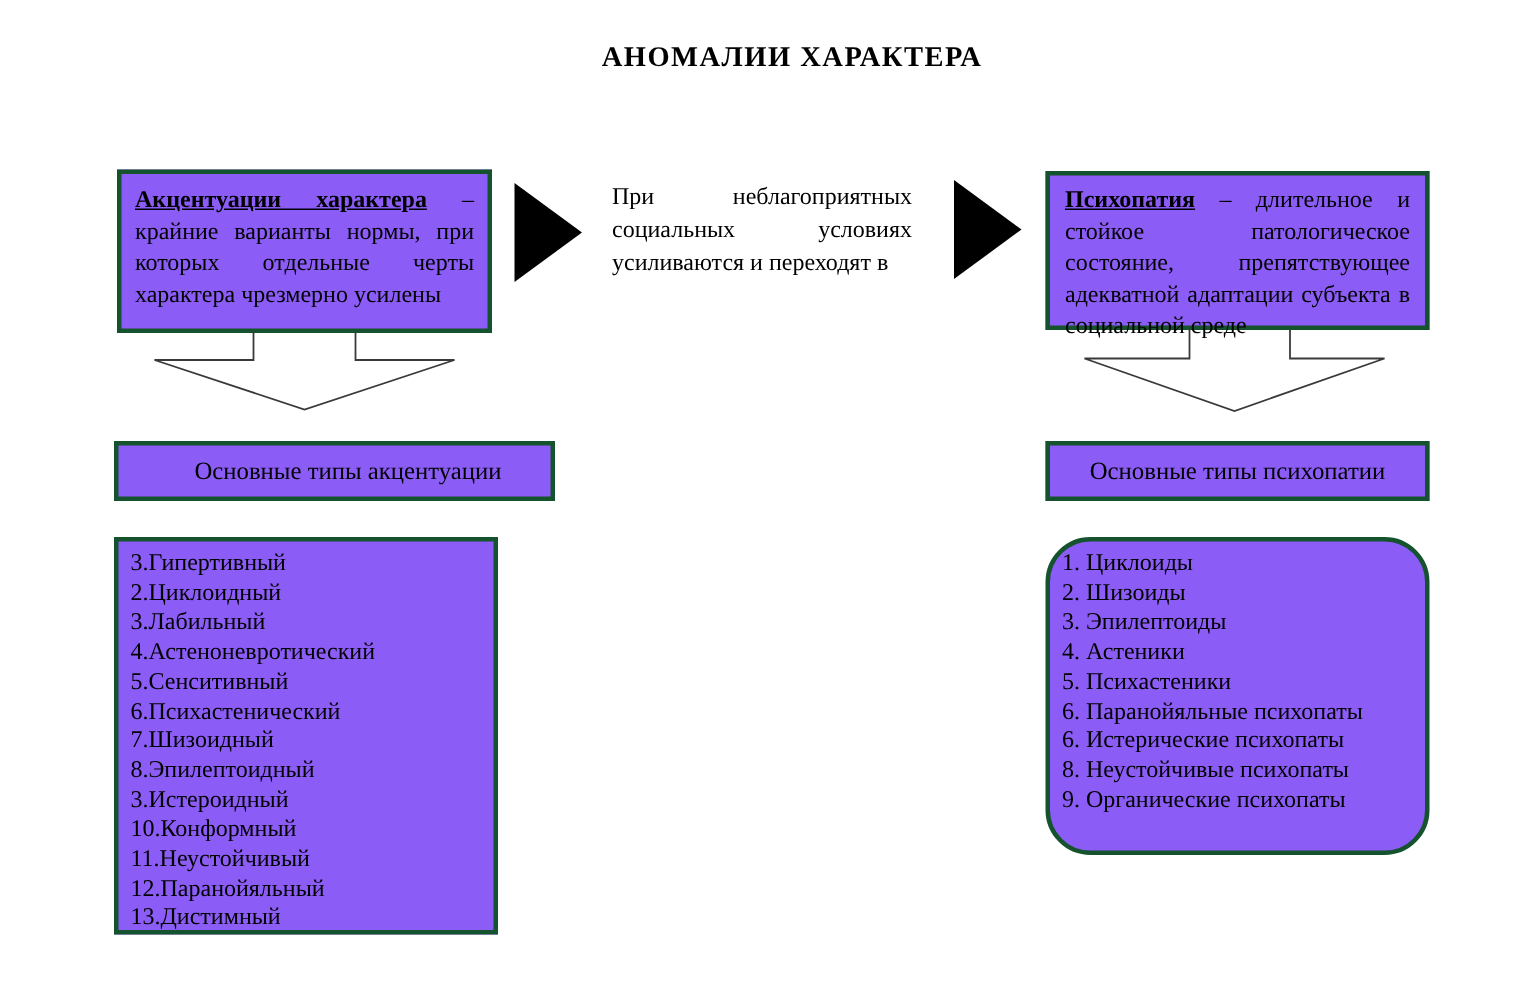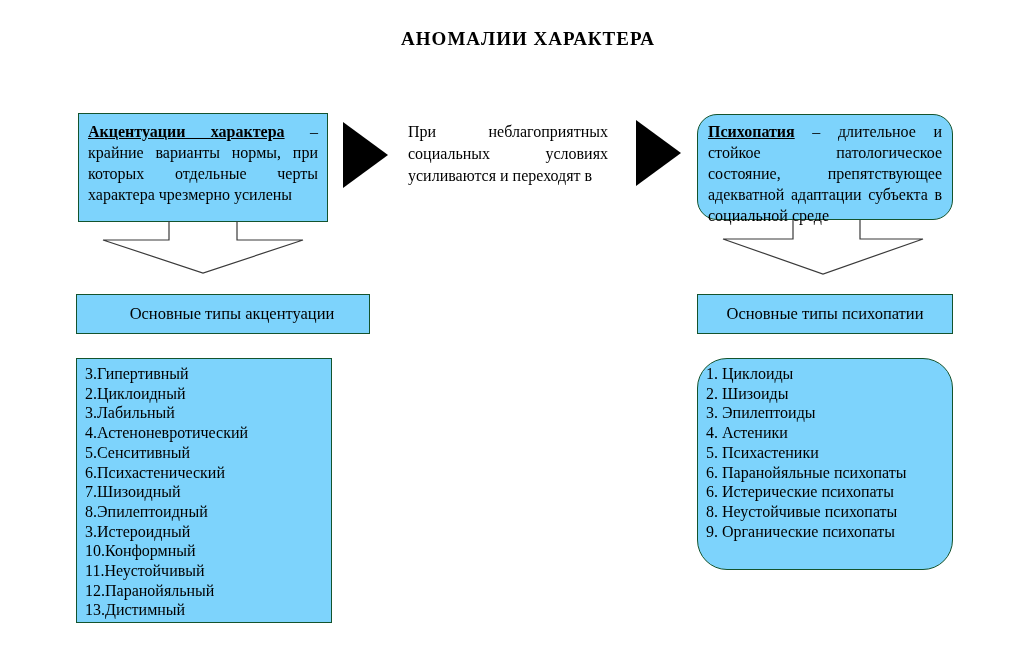--- a/index.html
+++ b/index.html
@@ -8,21 +8,21 @@
     background:#ffffff; color:#000;
     font-family:"Liberation Serif", serif;
     overflow:hidden;
   }
   .abs { position:absolute; }
   .page-title {
     left:16px; top:28px; width:1024px;
     text-align:center; font-weight:bold; font-size:19px; letter-spacing:1px;
   }
   .box {
-    box-sizing:border-box; border:1px solid #14532d; background:#7dd3fc;
+    box-sizing:border-box; border:3px solid #14532d; background:#8b5cf6;
   }
   .def-box { font-size:16px; line-height:21px; text-align:justify; }
   .def-box .term { font-weight:bold; text-decoration:underline; }
   .transition-text {
     font-size:16px; line-height:22px; text-align:justify;
   }
   .tri-right {
     width:0; height:0;
     border-top:33px solid transparent;
     border-bottom:33px solid transparent;
@@ -44,21 +44,21 @@
 <div class="abs box def-box" style="left:78px; top:113px; width:250px; height:109px; padding:7px 9px;">
   <span class="term">Акцентуации характера</span><span> – крайние варианты нормы, при которых отдельные черты характера чрезмерно усилены</span>
 </div>
 
 <div class="abs tri-right" style="left:343px; top:122px;"></div>
 
 <div class="abs transition-text" style="left:408px; top:121px; width:200px;">При неблагоприятных социальных условиях усиливаются и переходят в</div>
 
 <div class="abs tri-right" style="left:636px; top:120px;"></div>
 
-<div class="abs box def-box" style="left:697px; top:114px; width:256px; height:106px; padding:6px 10px;border-radius:20px;">
+<div class="abs box def-box" style="left:697px; top:114px; width:256px; height:106px; padding:6px 10px;">
   <span class="term">Психопатия</span><span> – длительное и стойкое патологическое состояние, препятствующее адекватной адаптации субъекта в социальной среде</span>
 </div>
 
 <svg class="abs down-arrow" style="left:102px; top:220px;" width="202" height="55" viewBox="-1 -1 202 55">
   <polyline points="66,0 66,19 0,19 100,52 200,19 134,19 134,0"></polyline>
 </svg>
 
 <svg class="abs down-arrow" style="left:722px; top:219px;" width="202" height="57" viewBox="-1 -1 202 57">
   <polyline points="70,0 70,19 0,19 100,54 200,19 137,19 137,0"></polyline>
 </svg>

